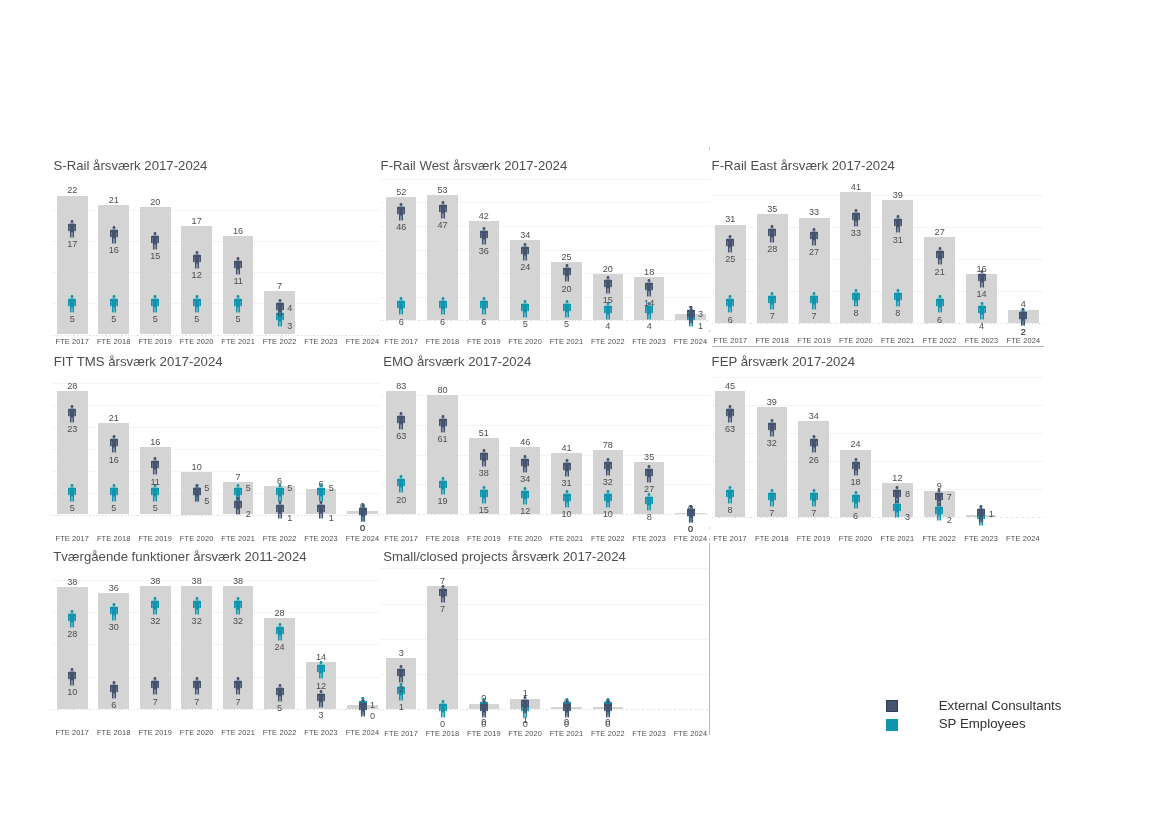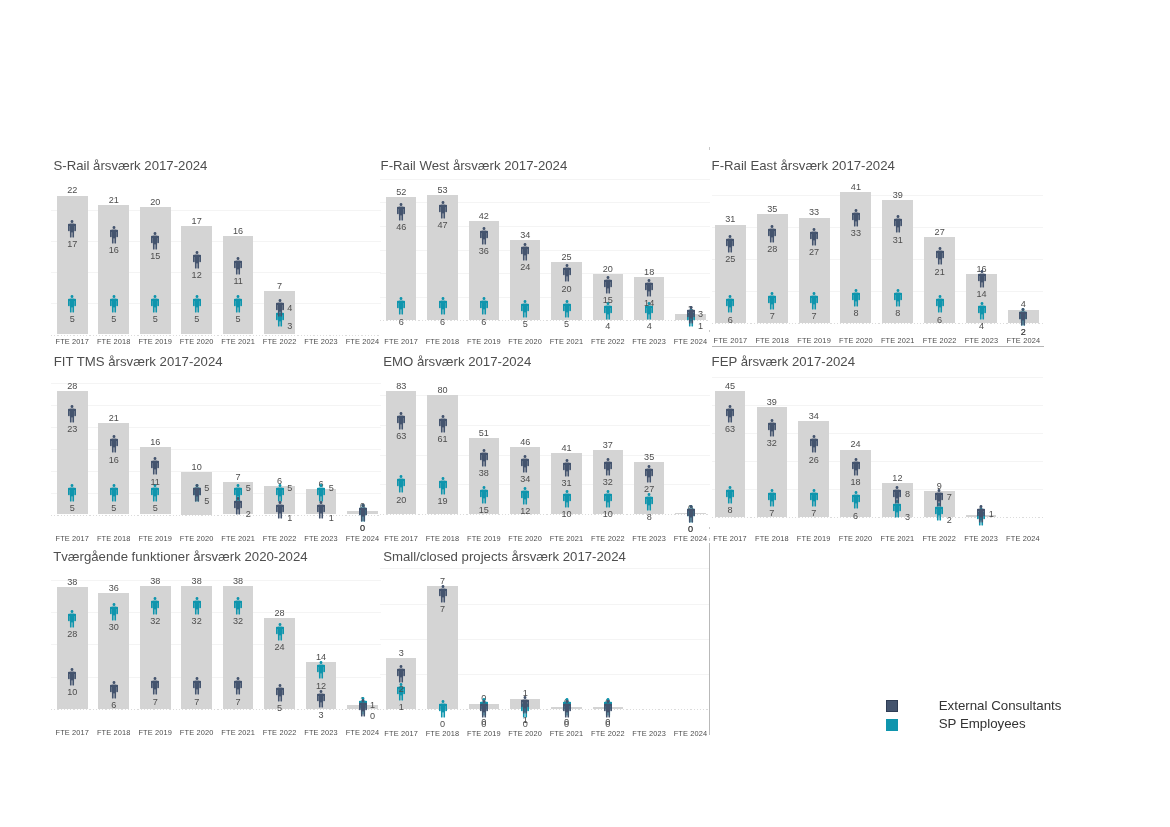--- a/index.html
+++ b/index.html
@@ -1024,21 +1024,21 @@
             <rect x="6.25" y="4.05" width="1.75" height="7.25" rx="0.78"></rect>
             <rect x="0" y="3.7" width="8" height="2.2" rx="0.85"></rect>
             <rect x="1.95" y="3.7" width="4.1" height="8.7" rx="0"></rect>
             <rect x="1.95" y="10.4" width="1.62" height="7.2" rx="0.7"></rect>
             <rect x="4.43" y="10.4" width="1.62" height="7.2" rx="0.7"></rect>
           </g>
         </svg>
         <div class="vlabel" style="color: rgb(77, 77, 77); left: 541.52px; width: 50px; text-align: center; top: 474.35px;">31</div>
         <div class="xlabel" style="left: 577.85px; width: 60px; top: 529.6px; color: rgb(77, 77, 77);">FTE 2022</div>
         <div class="bar" style="left: 592.55px; width: 30.6px; top: 445.06px; height: 63.74px; background: rgb(212, 212, 212);"></div>
-        <div class="vlabel" style="left: 582.85px; width: 50px; top: 435.86px; color: rgb(77, 77, 77);">37</div>
+        <div class="vlabel" style="left: 582.85px; width: 50px; top: 435.86px; color: rgb(77, 77, 77);">78</div>
         <svg class="person" viewBox="0 0 8 17.6" width="8" height="17.6" style="left: 603.85px; top: 485.21px;">
           <g fill="#0f95ad">
             <ellipse cx="4" cy="1.5" rx="1.4" ry="1.5"></ellipse>
             <rect x="0" y="4.05" width="1.75" height="7.25" rx="0.78"></rect>
             <rect x="6.25" y="4.05" width="1.75" height="7.25" rx="0.78"></rect>
             <rect x="0" y="3.7" width="8" height="2.2" rx="0.85"></rect>
             <rect x="1.95" y="3.7" width="4.1" height="8.7" rx="0"></rect>
             <rect x="1.95" y="10.4" width="1.62" height="7.2" rx="0.7"></rect>
             <rect x="4.43" y="10.4" width="1.62" height="7.2" rx="0.7"></rect>
           </g>
@@ -1308,21 +1308,21 @@
         </svg>
         <div class="vlabel" style="color: rgb(77, 77, 77); left: 988.7px; width: 24px; text-align: left; top: 504.71px;">1</div>
         <div class="xlabel" style="left: 992.95px; width: 60px; top: 529.6px; color: rgb(77, 77, 77);">FTE 2024</div>
       </div>
       <div class="panel">
         <div class="gridline" style="left: 50.8px; width: 330.2px; top: 671.56px; background: rgb(244, 244, 244);"></div>
         <div class="gridline" style="left: 50.8px; width: 330.2px; top: 639.32px; background: rgb(244, 244, 244);"></div>
         <div class="gridline" style="left: 50.8px; width: 330.2px; top: 607.08px; background: rgb(244, 244, 244);"></div>
         <div class="gridline" style="left: 50.8px; width: 330.2px; top: 574.84px; background: rgb(244, 244, 244);"></div>
         <div class="zeroline" style="left: 50.8px; width: 330.2px; top: 703.8px;"></div>
-        <div class="chart-title" style="left: 53.2px; top: 544.5px; color: rgb(78, 78, 78);">Tværgående funktioner årsværk 2020-2024</div>
+        <div class="chart-title" style="left: 53.2px; top: 544.5px; color: rgb(78, 78, 78);">Tværgående funktioner årsværk 2011-2024</div>
         <div class="xlabel" style="left: 42.3px; width: 60px; top: 724.3px; color: rgb(77, 77, 77);">FTE 2017</div>
         <div class="bar" style="left: 57px; width: 30.6px; top: 582.26px; height: 121.54px; background: rgb(212, 212, 212);"></div>
         <div class="vlabel" style="left: 47.3px; width: 50px; top: 573.06px; color: rgb(77, 77, 77);">38</div>
         <svg class="person" viewBox="0 0 8 17.6" width="8" height="17.6" style="left: 68.3px; top: 604.73px;">
           <g fill="#0f95ad">
             <ellipse cx="4" cy="1.5" rx="1.4" ry="1.5"></ellipse>
             <rect x="0" y="4.05" width="1.75" height="7.25" rx="0.78"></rect>
             <rect x="6.25" y="4.05" width="1.75" height="7.25" rx="0.78"></rect>
             <rect x="0" y="3.7" width="8" height="2.2" rx="0.85"></rect>
             <rect x="1.95" y="3.7" width="4.1" height="8.7" rx="0"></rect>

